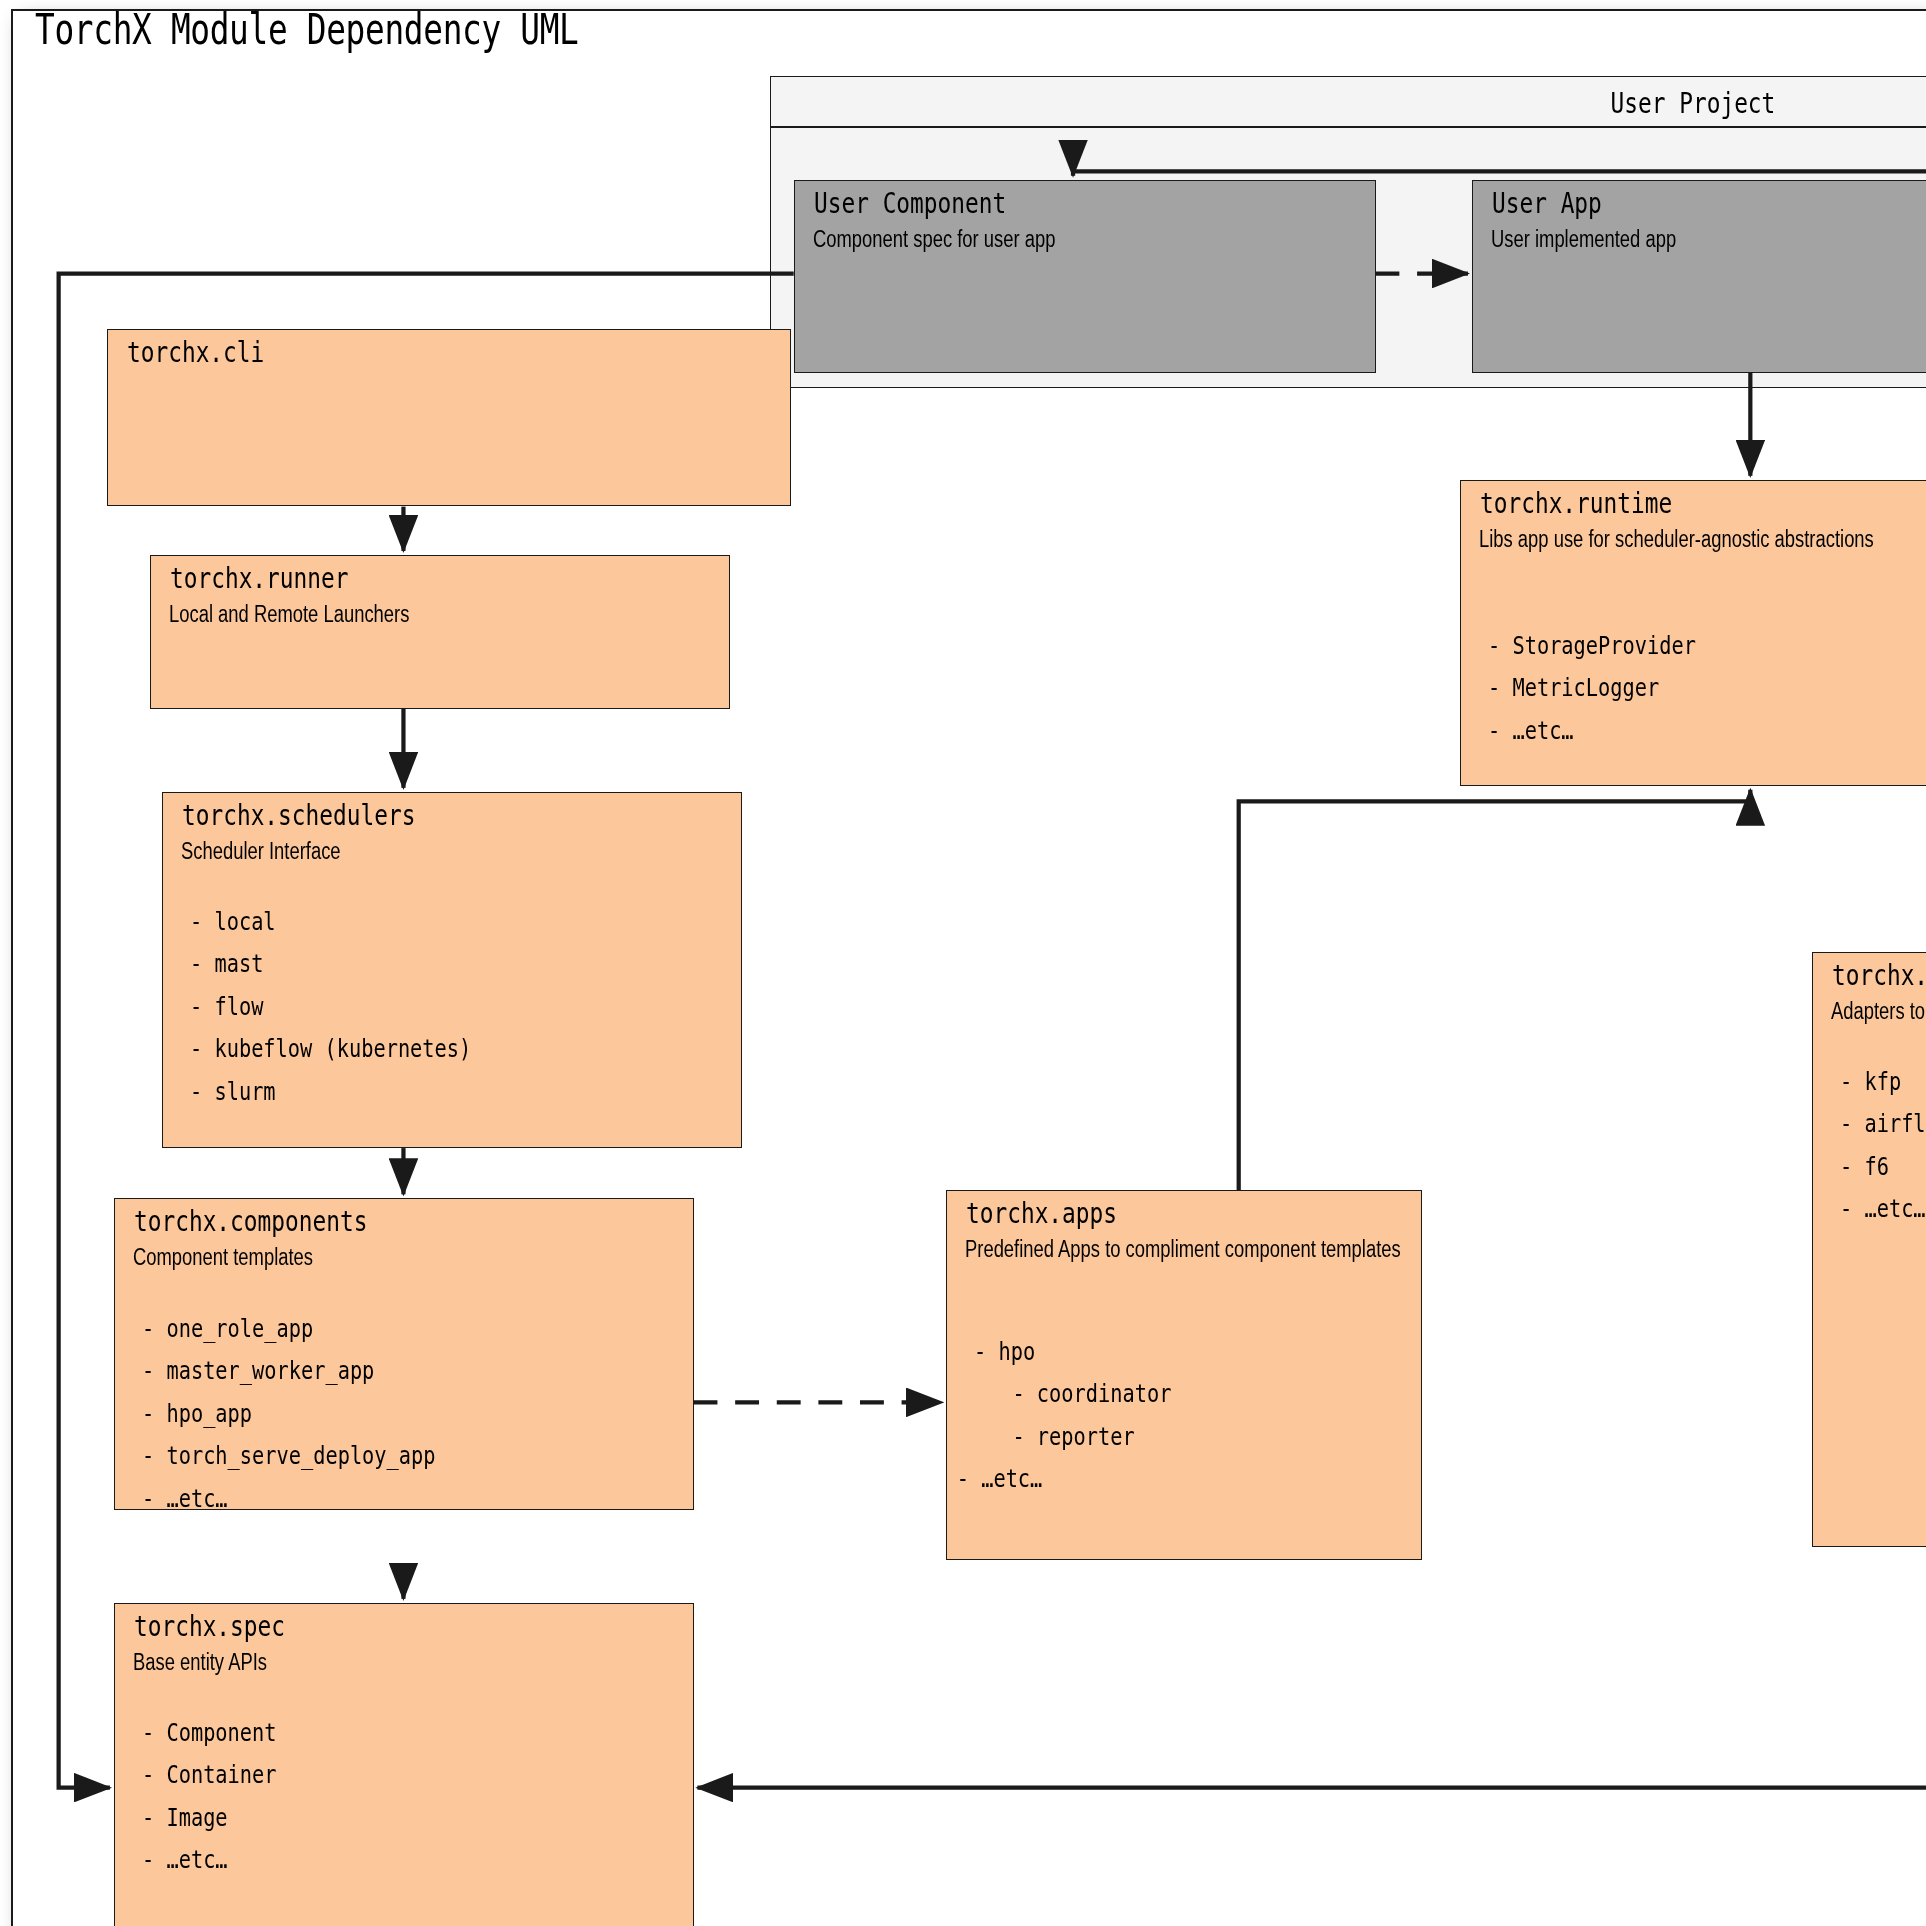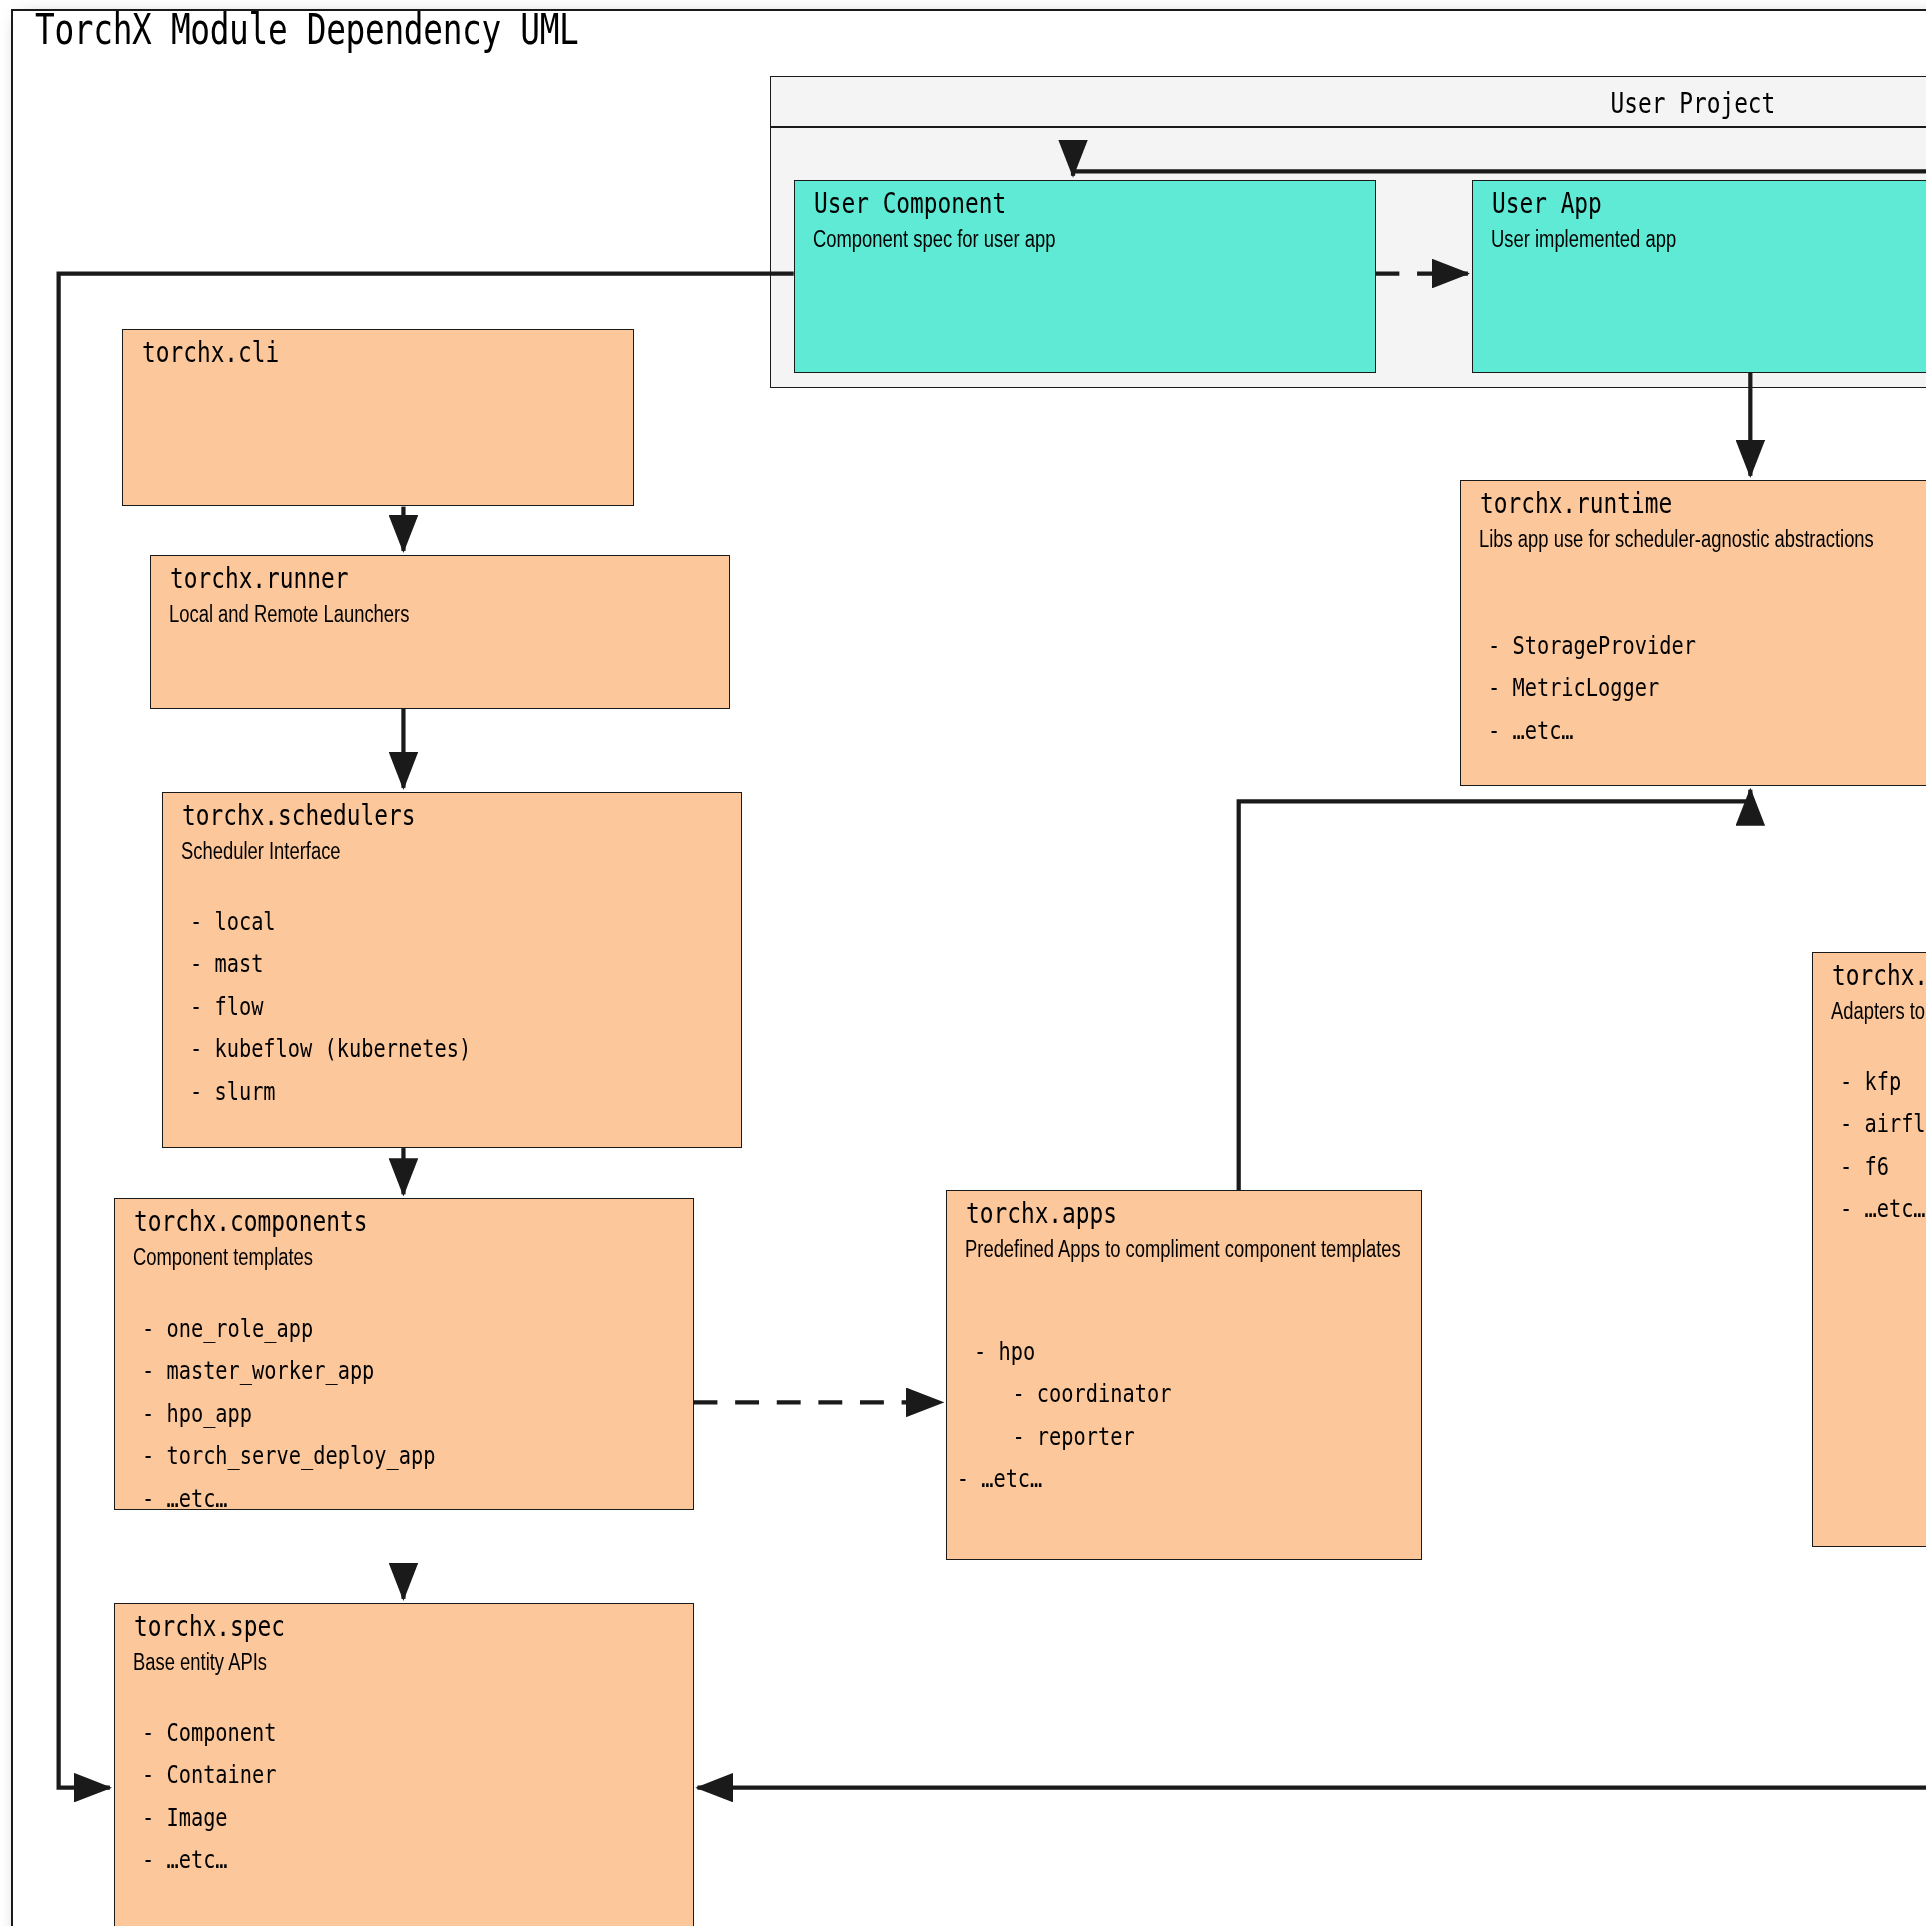--- a/index.html
+++ b/index.html
@@ -26,21 +26,21 @@
     letter-spacing:-0.4px; white-space:nowrap;
     transform:scaleX(0.78); transform-origin:left top;
   }
 
   
   .node{
     position:absolute; box-sizing:border-box;
     border:1.9px solid #1a1a1a;
   }
   .node.torchx{ background:#fcc79b; }
-  .node.user  { background:#5eead4; }
+  .node.user  { background:#a3a3a3; }
 
   .node .nm{
     position:absolute; left:18.5px; top:8.5px;
     font-family:"DejaVu Sans Mono", monospace;
     font-size:28.5px; line-height:1.0; color:#000000;
     white-space:nowrap;
     transform:scaleX(0.80); transform-origin:left top;
   }
   .node .desc{
     position:absolute; left:17.7px; top:45px; right:10px;
@@ -104,21 +104,21 @@
 <div class="node user" style="left:794px; top:180px; width:582px; height:193px;">
   <div class="nm">User Component</div>
   <div class="desc">Component spec for user app</div>
 </div>
 
 <div class="node user" style="left:1472px; top:180px; width:582px; height:193px;">
   <div class="nm">User App</div>
   <div class="desc">User implemented app</div>
 </div>
 
-<div class="node torchx" style="left:122px; top:329px; width:512px; height:177px;padding-left:18px;">
+<div class="node torchx" style="left:107px; top:329px; width:684px; height:177px;padding-left:18px;">
   <div class="nm">torchx.cli</div>
 </div>
 
 <div class="node torchx" style="left:114px; top:555px; width:580px; height:154px;margin-left:36px;">
   <div class="nm">torchx.runner</div>
   <div class="desc">Local and Remote Launchers</div>
 </div>
 
 <div class="node torchx" style="left:114px; top:792px; width:580px; height:356px;margin-left:48px;">
   <div class="nm">torchx.schedulers</div>

